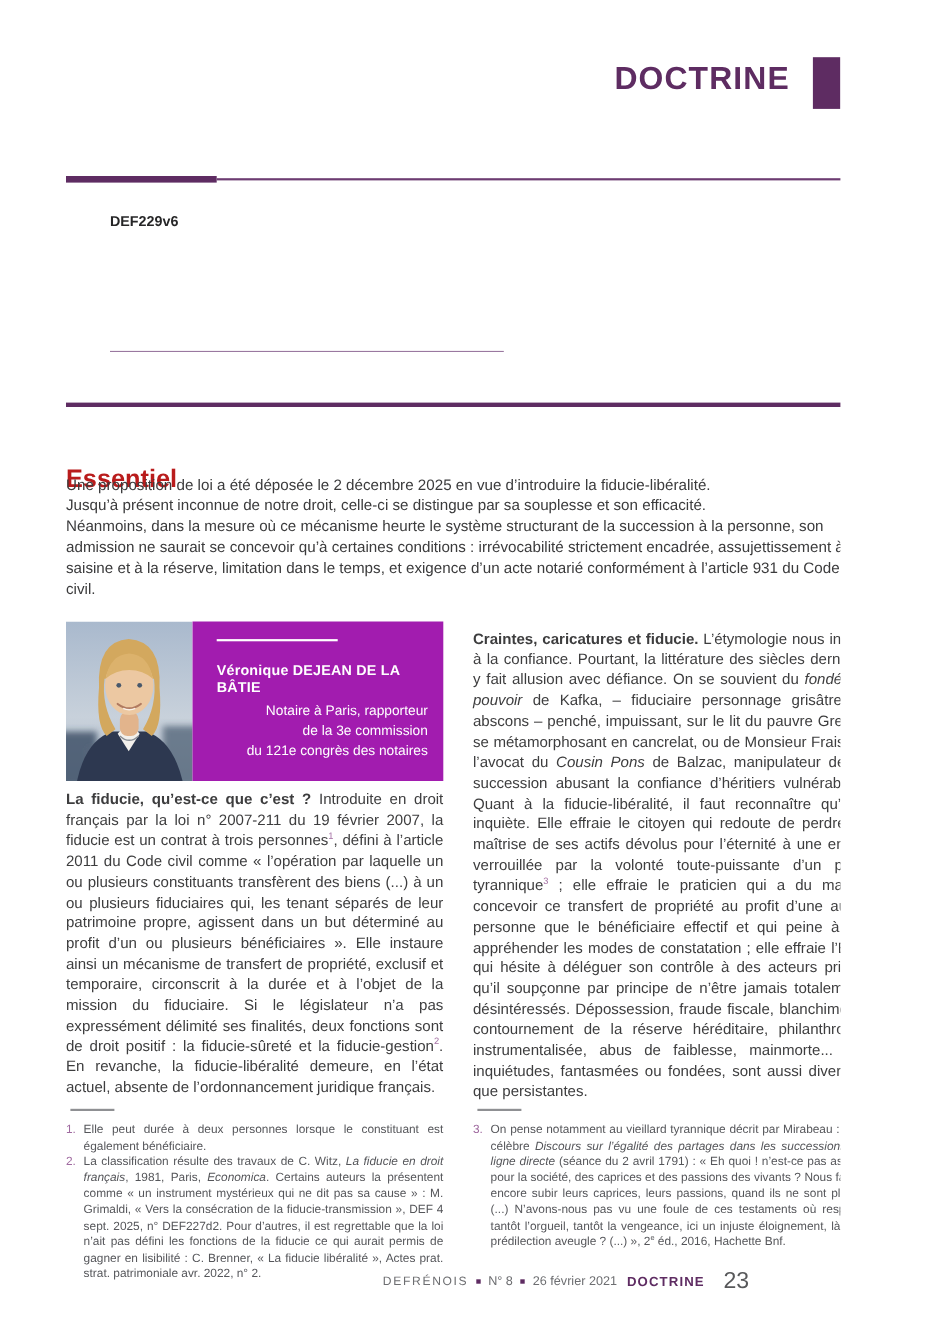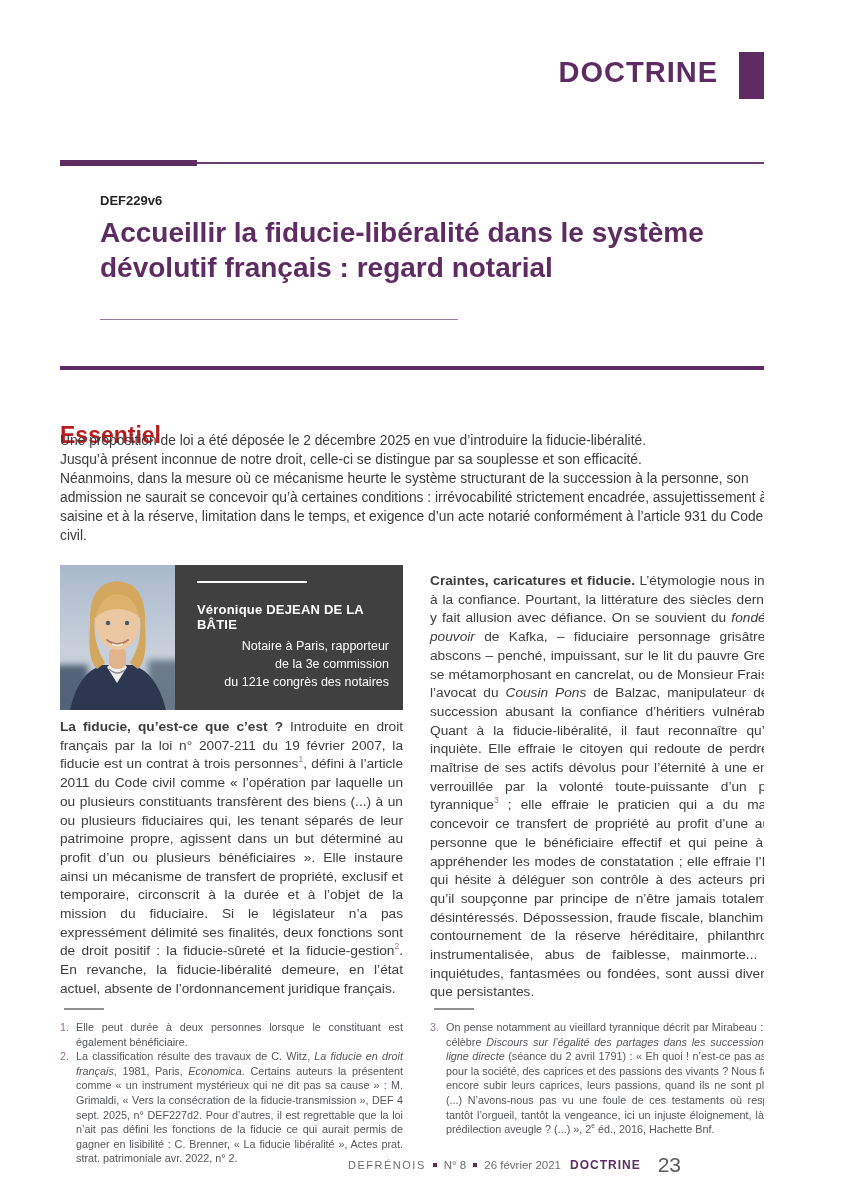--- a/index.html
+++ b/index.html
@@ -26,21 +26,21 @@
   .ess-text{position:absolute;top:431px;left:60px;width:726px;font-size:13.8px;line-height:19px;color:#3b3b3c;}
   .ess-text p{margin:0;}
 
   
   .cols{position:absolute;top:565px;left:60px;width:726px;display:flex;gap:27px;}
   .col-left{width:343px;flex:none;}
   .col-right{flex:1;min-width:0;}
 
   .author-card{display:flex;height:145px;}
   .author-photo{width:115px;height:145px;flex:none;display:block;}
-  .author-box{flex:1;background:#404040;color:#ffffff;padding:16px 14px 0 22px;box-sizing:border-box;}
+  .author-box{flex:1;background:#a21caf;color:#ffffff;padding:16px 14px 0 22px;box-sizing:border-box;}
   .author-box .wline{width:110px;height:2px;background:#ffffff;margin-bottom:19px;}
   .author-name{font-size:13px;font-weight:bold;margin-bottom:5px;letter-spacing:0.2px;}
   .author-role{font-size:12.5px;line-height:18px;text-align:right;}
 
   .body-par{margin:8px 0 12px 0;font-size:13.7px;line-height:18.7px;color:#3d3d3e;text-align:justify;}
   .col-right .body-par{margin-top:7px;}
 
   .seg-b{font-weight:bold;}
   .seg-i{font-style:italic;}
   .seg-sup{font-size:0.62em;vertical-align:super;line-height:0;color:#a672a5;}
@@ -69,21 +69,20 @@
 <div class="page">
 
   <div class="corner-block"></div>
   <div class="doctrine-head">DOCTRINE</div>
   <div class="header-rule">
     <div class="thick"></div>
     <div class="thin"></div>
   </div>
 
   <div class="kicker">DEF229v6</div>
-  <h1 class="title" style="margin:0;">Accueillir la fiducie-libéralité dans le système dévolutif français : regard notarial</h1>
   <div class="title-underline"></div>
 
   <div class="ess-rule"></div>
   <div class="ess-heading">Essentiel</div>
   <div class="ess-text">
     <p>Une proposition de loi a été déposée le 2 décembre 2025 en vue d’introduire la fiducie-libéralité.</p>
     <p>Jusqu’à présent inconnue de notre droit, celle-ci se distingue par sa souplesse et son efficacité.</p>
     <p>Néanmoins, dans la mesure où ce mécanisme heurte le système structurant de la succession à la personne, son admission ne saurait se concevoir qu’à certaines conditions : irrévocabilité strictement encadrée, assujettissement à la saisine et à la réserve, limitation dans le temps, et exigence d’un acte notarié conformément à l’article 931 du Code civil.</p>
   </div>
 

